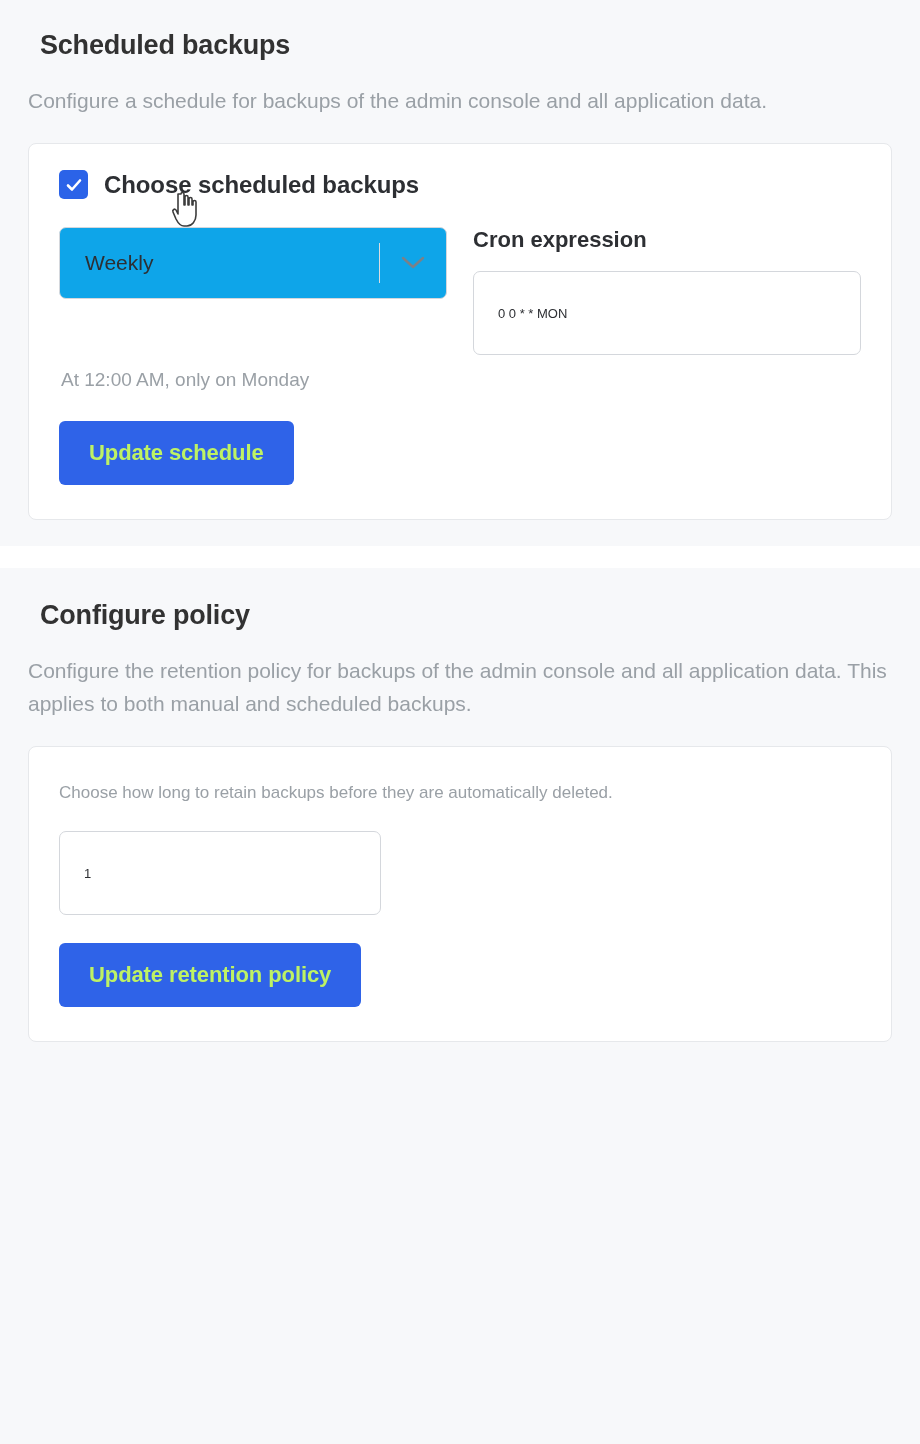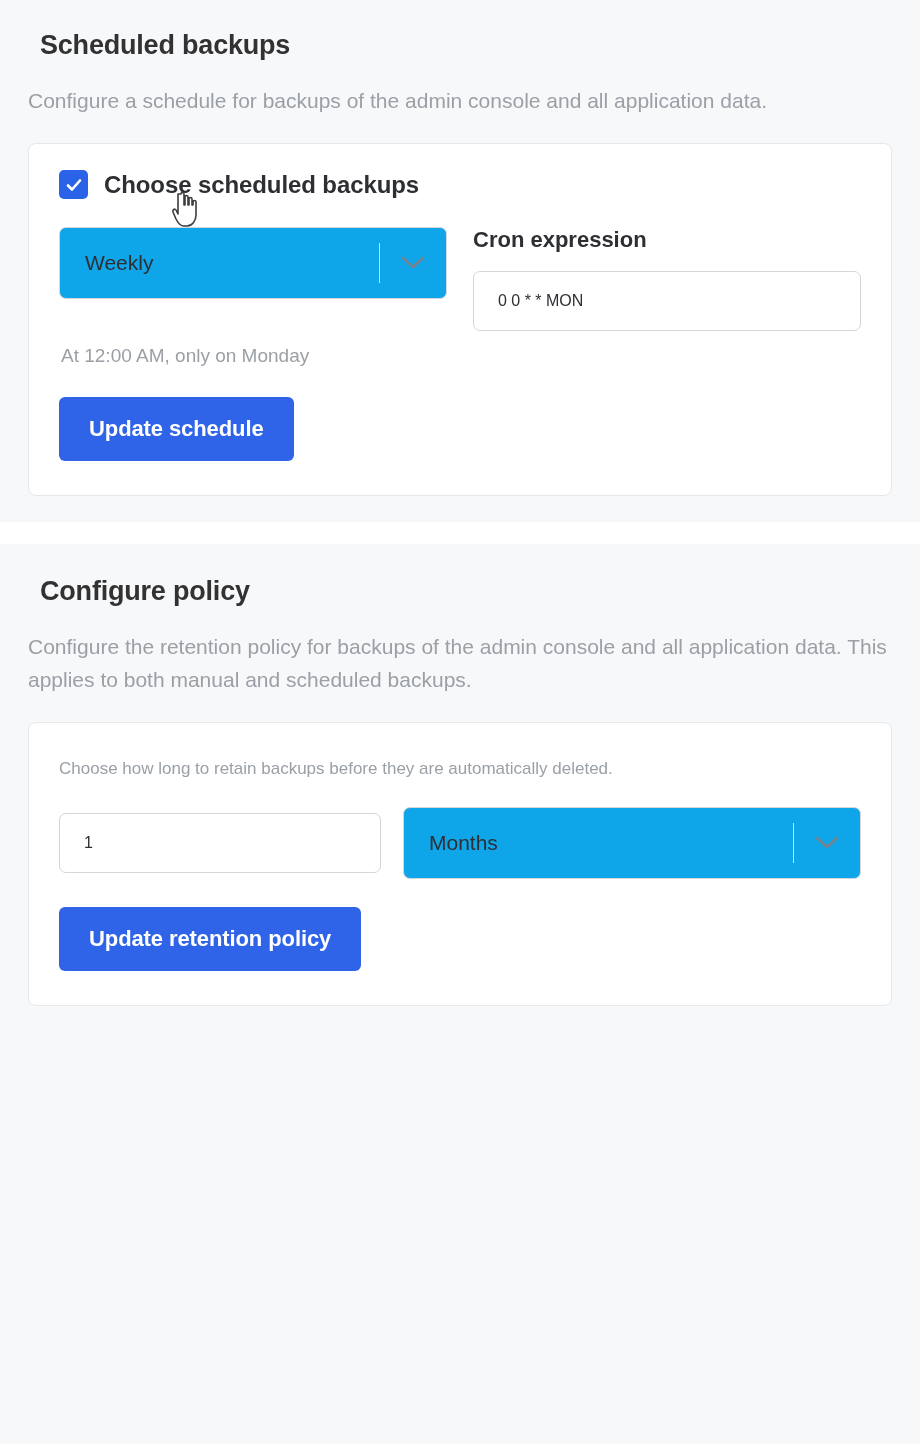--- a/index.html
+++ b/index.html
@@ -135,44 +135,44 @@
   }
   .select-arrow {
     width: 66px;
     display: flex;
     align-items: center;
     justify-content: center;
   }
 
   .text-input {
     width: 100%;
-    height: 60px;
+    height: 84px;
     border: 1px solid #d4d7dc;
     border-radius: 7px;
     background: #fff;
-    font-size: 16px;
+    font-size: 13px;
     color: #2d2f33;
     padding: 0 24px;
     font-family: "Liberation Sans", sans-serif;
     outline: none;
   }
   .text-input::placeholder { color: #b4b9c0; }
 
   .hint {
     font-size: 19px;
     color: #9aa0a6;
     margin: 14px 0 0 2px;
   }
 
   .btn-primary {
     margin-top: 30px;
     background: #2f63e8;
     border: none;
     border-radius: 6px;
-    color: #ffffff;
+    color: #bef264;
     font-size: 22px;
     font-weight: bold;
     font-family: "Liberation Sans", sans-serif;
     padding: 19px 30px;
     cursor: pointer;
     letter-spacing: -0.1px;
   }
 
   
   .card-retention {
@@ -251,30 +251,19 @@
     <h2 class="section-title">Configure policy</h2>
     <p class="section-desc">Configure the retention policy for backups of the admin console and all application data. This applies to both manual and scheduled backups.</p>
 
     <div class="card card-retention">
       <p class="retention-desc">Choose how long to retain backups before they are automatically deleted.</p>
 
       <div class="retention-row">
         <div class="retention-num">
           <input class="text-input" type="text" value="1" style="">
         </div>
-        <div class="retention-unit">
-          <div class="select-wrap">
-            <span class="select-value">Months</span>
-            <span class="select-sep"></span>
-            <span class="select-arrow">
-              <svg width="26" height="16" viewBox="0 0 26 16" aria-hidden="true">
-                <path d="M3 3 L13 12 L23 3" fill="none" stroke="#7b8088" stroke-width="2.4" stroke-linecap="round" stroke-linejoin="round"></path>
-              </svg>
-            </span>
-          </div>
-        </div>
       </div>
 
       <button class="btn-primary btn-retention">Update retention policy</button>
     </div>
   </section>
 
 </div>
 
 </body></html>

